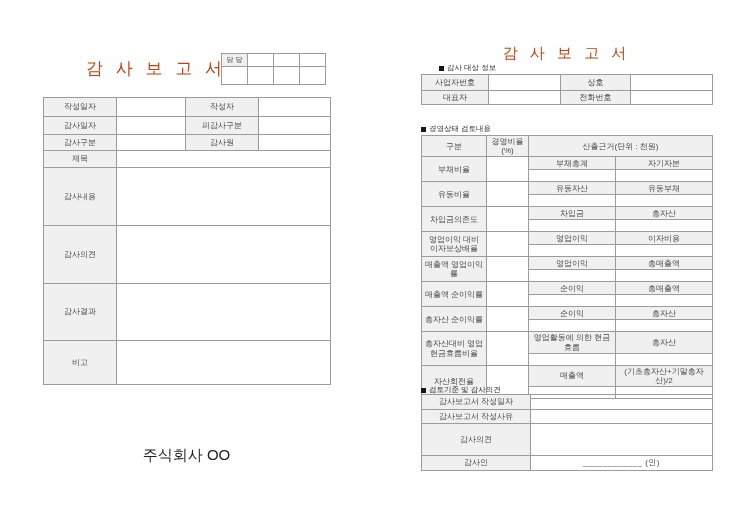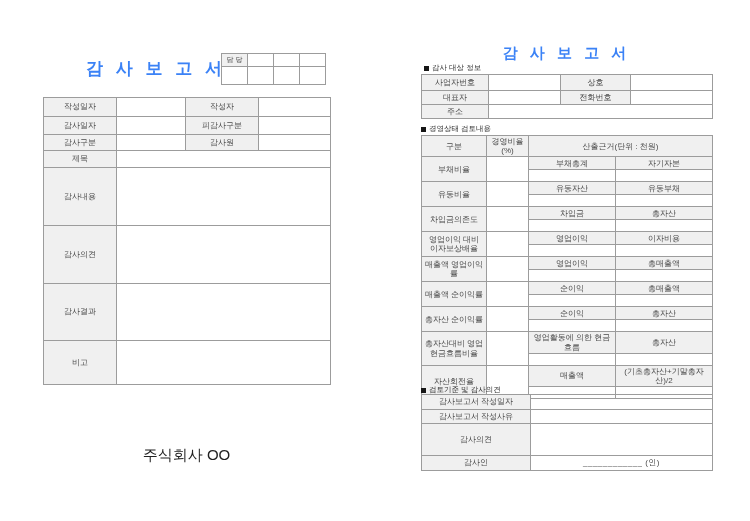--- a/index.html
+++ b/index.html
@@ -8,21 +8,21 @@
     font-family:"Liberation Sans","DejaVu Sans",sans-serif;color:#3a3a3a;
   }
   table{border-collapse:collapse;table-layout:fixed;position:absolute;}
   td{
     border:1px solid #9c9c9c;font-size:8px;line-height:1.15;
     padding:1px 2px;text-align:center;vertical-align:middle;color:#4a4a4a;
     overflow:hidden;word-break:break-all;
   }
   .lbl{background:#f0f0f0;}
   .page-title{
-    position:absolute;font-weight:bold;color:#3b82f6;
+    position:absolute;font-weight:normal;color:#c2410c;
     letter-spacing:4px;white-space:nowrap;
   }
   .title-left{left:86px;top:57px;font-size:17px;}
   .title-right{left:421px;top:44px;width:291px;text-align:center;font-size:15px;}
   .section-heading{
     position:absolute;font-size:7.5px;color:#2e2e2e;
     display:flex;align-items:center;gap:3px;white-space:nowrap;
   }
   .bullet{display:inline-block;width:5px;height:5px;background:#161616;}
   .footer{
@@ -105,21 +105,21 @@
     <td class="lbl">비고</td>
     <td colspan="3"></td>
   </tr>
 </tbody>
   </table>
 
 <div class="footer">주식회사 OO</div>
 
 <div class="page-title title-right">감 사 보 고 서</div>
 
-<div class="section-heading" style="left:424px;top:63px;">
+<div class="section-heading" style="left:439px;top:63px;">
   <span class="bullet"></span>
   <span>감사 대상 정보</span>
 </div>
 
 <table style="left:421px;top:74px;width:291px;">
   <colgroup>
       <col style="width:67px">
       <col style="width:72px">
       <col style="width:70px">
       <col style="width:82px">
@@ -130,24 +130,20 @@
     <td></td>
     <td class="lbl">상호</td>
     <td></td>
   </tr>
   <tr style="height:14px;">
     <td class="lbl">대표자</td>
     <td></td>
     <td class="lbl">전화번호</td>
     <td></td>
   </tr>
-  <tr style="height:14px;">
-    <td class="lbl">주소</td>
-    <td colspan="3"></td>
-  </tr>
 </tbody>
   </table>
 
 <div class="section-heading" style="left:421px;top:124px;justify-content:flex-end;">
   <span class="bullet"></span>
   <span>경영상태 검토내용</span>
 </div>
 
 <table style="left:421px;top:135px;width:291px;">
   <colgroup>

